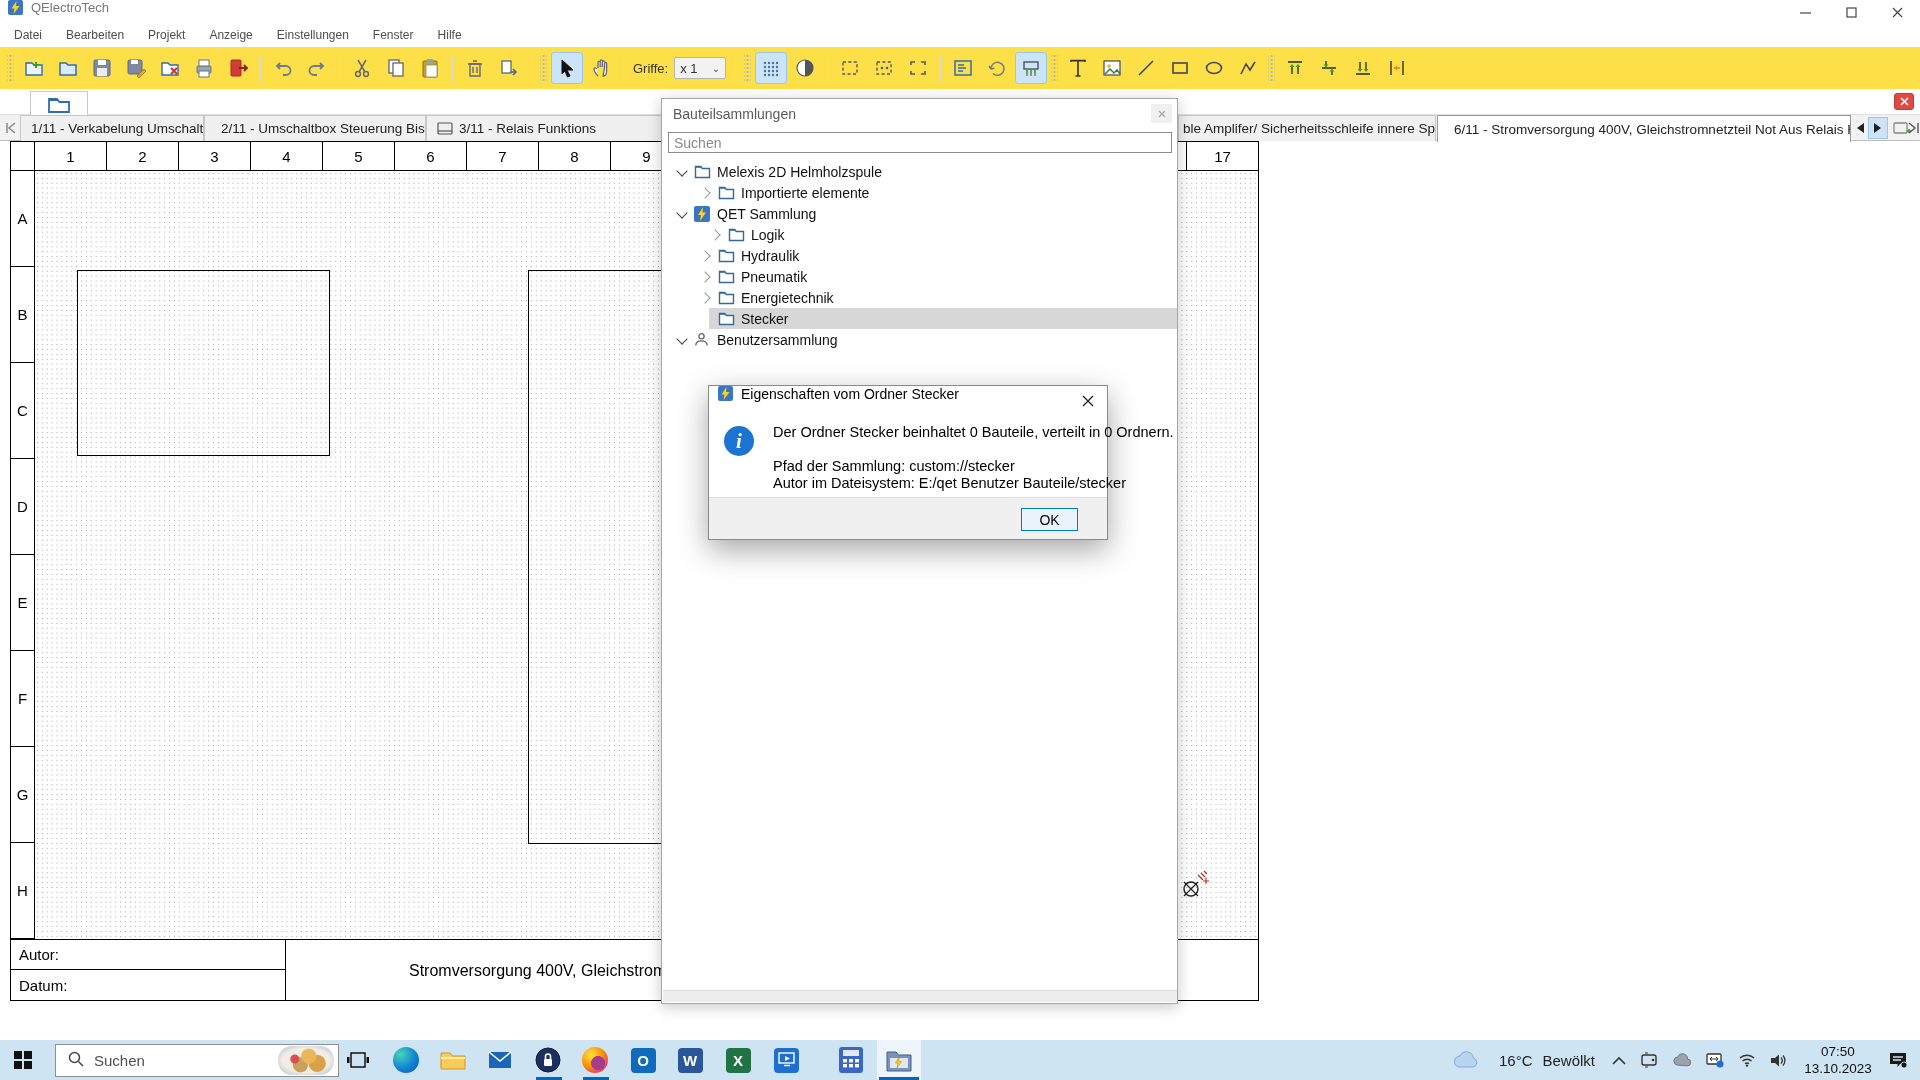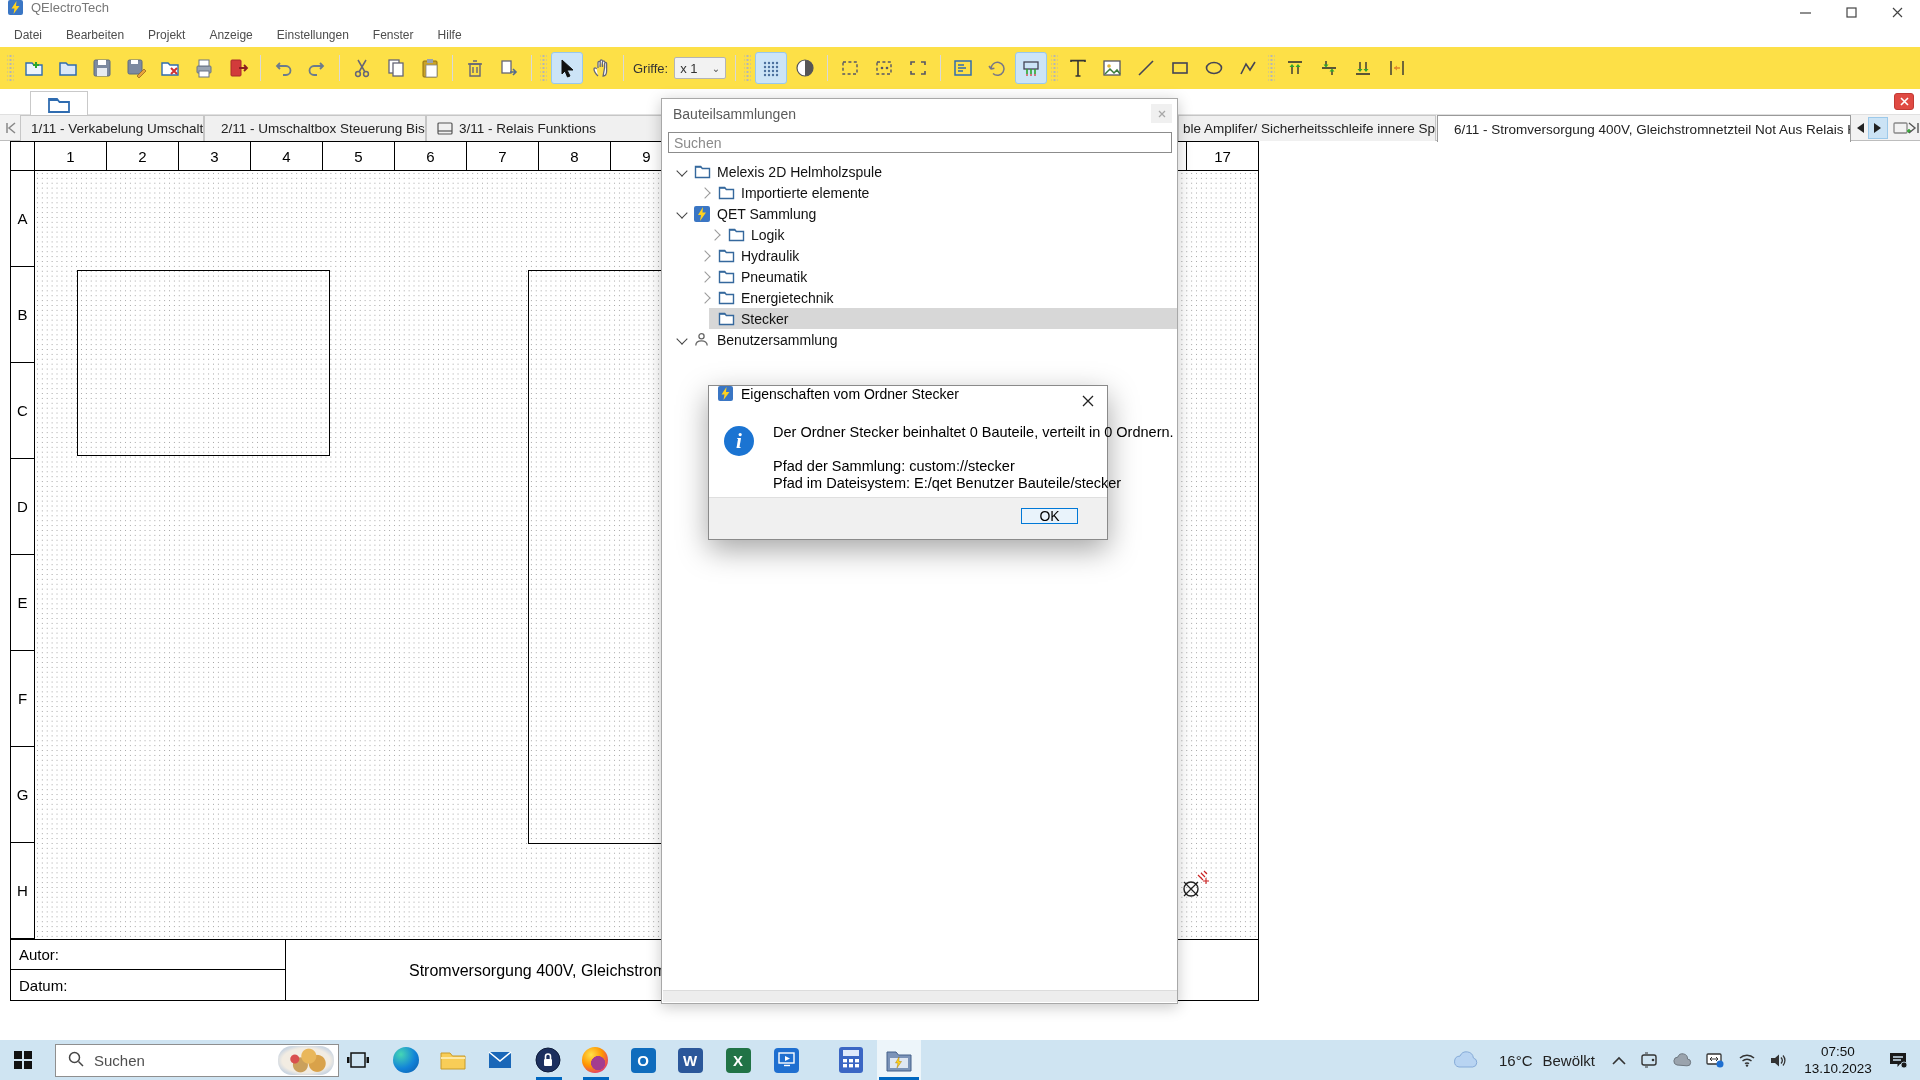--- a/index.html
+++ b/index.html
@@ -90,21 +90,21 @@
 .dlg-titlebar{position:absolute;left:0;top:0;width:100%;height:29px;background:#fff;display:flex;}
 .dlg-title{margin-left:8px;font-size:14px;color:#000}
 .dlg-close{position:absolute;right:8px;top:5px;width:22px;height:19px;display:flex;align-items:center;justify-content:center;color:#333}
 .dlg-body{position:absolute;left:0;top:29px;width:100%;height:83px;background:#fff}
 .info-icon{position:absolute;left:15px;top:11px;width:30px;height:30px;border-radius:50%;background:#1b74d2;
   color:#fff;display:flex;align-items:center;justify-content:center;font-family:"Liberation Serif",serif;font-style:italic;font-weight:bold;font-size:21px}
 .dlg-msg{position:absolute;left:64px;top:9px;font-size:14.5px;white-space:nowrap}
 .dlg-path1{position:absolute;left:64px;top:43px;font-size:14.5px;white-space:nowrap}
 .dlg-path2{position:absolute;left:64px;top:60px;font-size:14.5px;white-space:nowrap}
 .dlg-footer{position:absolute;left:0;bottom:0;width:100%;height:42px;background:#f0f0f0;border-top:1px solid #dfdfdf}
-.ok-btn{position:absolute;right:29px;top:10px;width:57px;height:16px;background:#e9f3fb;border:1px solid #0078d7;
+.ok-btn{position:absolute;right:29px;top:10px;width:57px;height:23px;background:#e9f3fb;border:1px solid #0078d7;
   font-size:14px;display:flex;align-items:center;justify-content:center;font-family:"Liberation Sans",sans-serif}
 
 
 .elem-symbol{position:absolute}
 
 
 .taskbar{position:absolute;left:0;top:1040px;width:1920px;height:40px;background:#cfe4f2;z-index:30;display:block}
 .tb-win{position:absolute;left:14px;top:11px}
 .tb-search{position:absolute;left:55px;top:4px;width:284px;height:33px;background:#fff;border:1px solid #8f8f8f;display:flex;align-items:center}
 .tb-search .mag{margin-left:12px}
@@ -651,21 +651,21 @@
       <span class="dlg-close">
         <svg width="12" height="12">
             <path d="M1 1 L11 11 M11 1 L1 11" stroke="#222" stroke-width="1.3"></path>
           </svg>
       </span>
     </div>
     <div class="dlg-body">
       <span class="info-icon">i</span>
       <span class="dlg-msg">Der Ordner Stecker beinhaltet 0 Bauteile, verteilt in 0 Ordnern.</span>
       <span class="dlg-path1">Pfad der Sammlung: custom://stecker</span>
-      <span class="dlg-path2">Pfad im Dateisystem: E:/qet Benutzer Bauteile/stecker</span>
+      <span class="dlg-path2">Autor im Dateisystem: E:/qet Benutzer Bauteile/stecker</span>
     </div>
     <div class="dlg-footer">
       <div class="ok-btn">OK</div>
     </div>
   </div>
 
   <div class="taskbar">
     <span class="tb-win">
       <svg width="18" height="18">
           <rect x="0" y="0" width="8" height="8" fill="#111"></rect>

